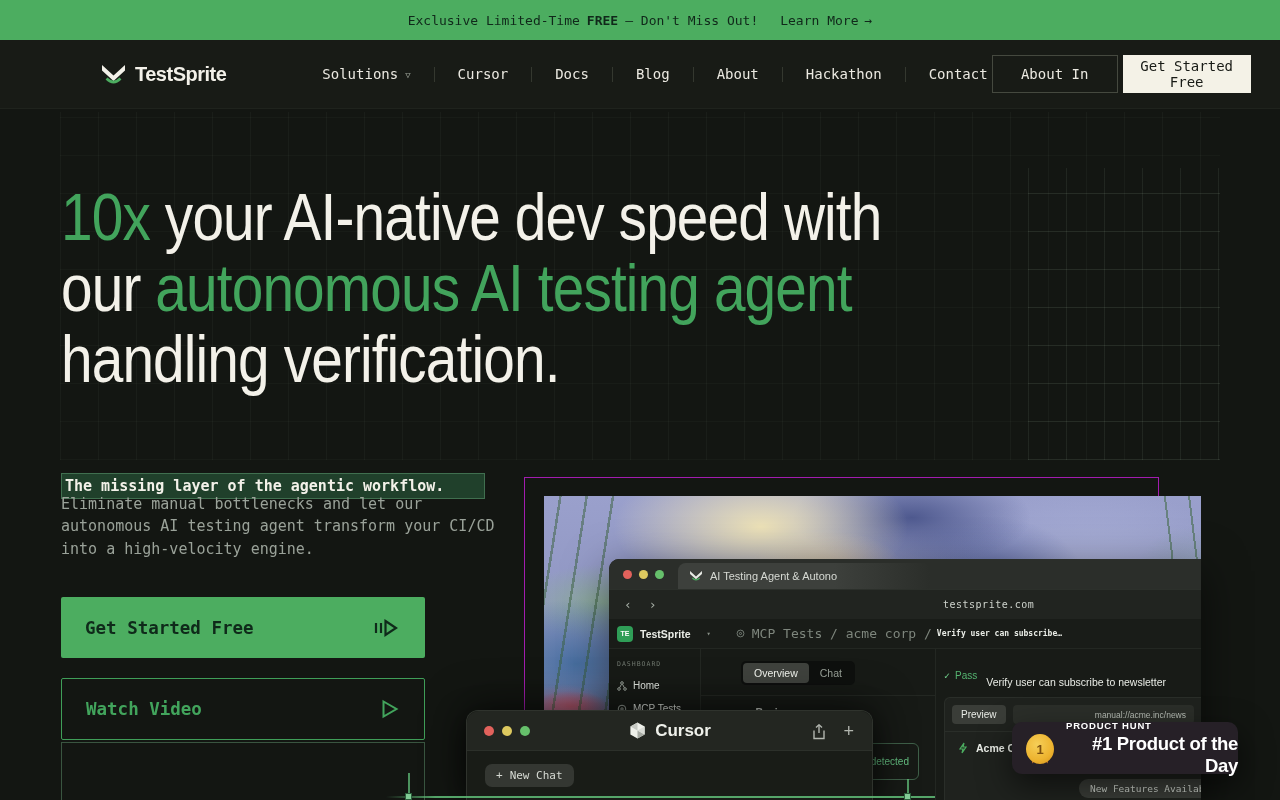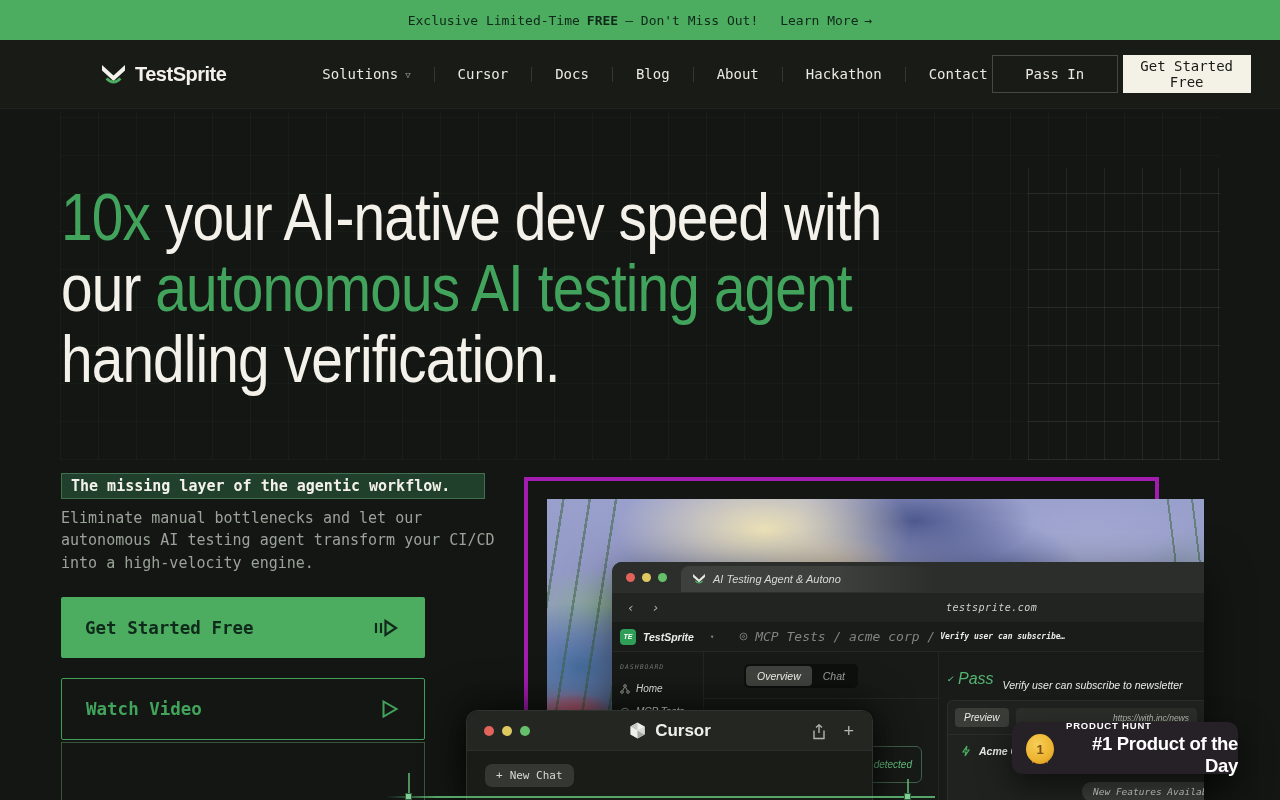--- a/index.html
+++ b/index.html
@@ -48,37 +48,37 @@
   
   .hero { position:absolute; left:61px; top:182px; width:1180px;
     font-family:"Liberation Sans","DejaVu Sans",sans-serif; font-weight:500;
     font-size:66px; line-height:71px; letter-spacing:-1px; color:#f3f1e9;
     transform:scaleX(0.86); transform-origin:left top; white-space:nowrap; }
   .hero .accent { color:#42a45c; }
 
   
   .tagline { position:absolute; left:61px; top:473px; width:424px; height:26px;
     background:#20402b; border:1px solid rgba(118,190,140,0.38);
-    font-size:15px; font-weight:bold; color:#f3f1e9; line-height:24px; padding-left:9px; }
-  .para { position:absolute; left:61px; top:507px; width:450px;
+    font-size:15px; font-weight:bold; color:#f3f1e9; line-height:24px; padding-left:3px; }
+  .para { position:absolute; left:61px; top:493px; width:450px;
     font-size:15px; line-height:22.4px; color:#9aa299; }
   .btn-primary { position:absolute; left:61px; top:597px; width:364px; height:61px;
     background:#4cad60; border:none; border-radius:2px; cursor:pointer;
     display:flex; align-items:center; justify-content:space-between; padding:0 24px;
     font-family:inherit; font-size:17.5px; font-weight:bold; color:#0f2a1a; }
   .btn-secondary { position:absolute; left:61px; top:678px; width:364px; height:62px;
     background:transparent; border:1.5px solid #3f9e58; border-radius:2px; cursor:pointer;
     display:flex; align-items:center; justify-content:space-between; padding:0 24px;
     font-family:inherit; font-size:17.5px; font-weight:bold; color:#42a45c; }
   .partial-box { position:absolute; left:61px; top:742px; width:364px; height:60px;
     border:1px solid rgba(110,175,128,0.42); border-bottom:none; }
 
   
   .showcase { position:absolute; left:524px; top:477px; width:635px; height:323px;
-    border:4px solid #a21caf; background:#131612; z-index:1;font-style:italic; }
+    border:1px solid #a21caf; background:#131612; z-index:1; }
   .painting { position:absolute; left:19px; top:18px; width:657px; height:305px; overflow:hidden;
     background-color:#9298c4;
     background-image:
       radial-gradient(ellipse 70px 45px at 3% 72%, rgba(201,110,140,0.85), transparent 70%),
       radial-gradient(ellipse 55px 22px at 4% 69%, rgba(178,62,70,0.9), transparent 70%),
       radial-gradient(ellipse 140px 90px at 5% 55%, rgba(66,108,158,0.92), transparent 72%),
       radial-gradient(ellipse 150px 110px at 3% 95%, rgba(52,118,128,0.95), transparent 72%),
       radial-gradient(ellipse 110px 60px at 8% 83%, rgba(150,196,150,0.8), transparent 70%),
       radial-gradient(ellipse 120px 55px at 9% 35%, rgba(140,180,142,0.75), transparent 70%),
       radial-gradient(ellipse 230px 110px at 33% 10%, rgba(241,229,182,0.95), transparent 64%),
@@ -133,21 +133,21 @@
   .content-div { height:1px; background:#232722; margin-top:10px; }
   .basics { display:flex; align-items:center; gap:7px; margin:10px 0 0 40px; cursor:pointer;
     font-family:"Liberation Sans",sans-serif; font-size:10.5px; font-weight:bold; color:#ccd1ca; }
   .basics .chev { color:#8a928a; font-size:9px; font-weight:normal; }
   .detected { position:absolute; left:128px; top:94px; width:90px; height:37px;
     border:1px solid #3f6049; border-radius:6px; text-align:right; padding-right:9px;
     font-family:"Liberation Sans",sans-serif; font-size:10px; color:#66c183; line-height:35px; }
   .result { width:265px; background:#181b17; padding:14px 0 0 8px; position:relative; overflow:hidden; }
   .passrow { display:flex; align-items:center; gap:5px; white-space:nowrap; }
   .passcheck { color:#6ecb88; font-size:10px; }
-  .passlabel { font-family:"Liberation Sans",sans-serif; font-size:16px; color:#55b471; }
+  .passlabel { font-family:"Liberation Sans",sans-serif; font-size:10px; color:#55b471; }
   .passtitle { font-family:"Liberation Sans",sans-serif; font-size:10.5px; color:#e9ece6; margin-left:4px;margin-top:13px; }
   .rescard { margin-top:9px; height:110px; background:#1f221e; border:1px solid #2a2e29; border-right:none;
     border-radius:6px 0 0 0; padding:7px; position:relative; overflow:hidden; }
   .prevrow { display:flex; gap:7px; }
   .prevchip { font-family:"Liberation Sans",sans-serif; font-size:10px; color:#e9ece6;
     background:#3a3d38; border-radius:4px; padding:4px 9px; cursor:pointer; }
   .urlchip { flex:1; background:#2b2e29; border-radius:4px; padding:5px 8px 0 8px;
     font-family:"Liberation Sans",sans-serif; font-size:8.5px; color:#b6bcb4; text-align:right;
     white-space:nowrap; overflow:hidden; }
   .card-div { height:1px; background:#2a2e29; margin:7px -7px 0 -7px; }
@@ -244,21 +244,21 @@
     <span class="sep"></span>
     <a href="#">
         <span>Hackathon</span>
       </a>
     <span class="sep"></span>
     <a href="#">
         <span>Contact</span>
       </a>
   </nav>
   <div class="nav-right">
-    <button class="btn-signin">Pass In</button>
+    <button class="btn-signin">About In</button>
     <button class="btn-navcta">Get Started Free</button>
   </div>
 </div>
 
 <div class="grid"></div>
 <div class="grid-right"></div>
 
 <h1 class="hero">
   <div><span class="accent">10x</span> <span>your AI-native dev speed with</span></div>
   <div><span>our</span> <span class="accent">autonomous AI testing agent</span></div>
@@ -368,21 +368,21 @@
       </div>
       <div class="result">
         <div class="passrow">
           <span class="passcheck">✓</span>
           <span class="passlabel">Pass</span>
           <span class="passtitle">Verify user can subscribe to newsletter</span>
         </div>
         <div class="rescard">
           <div class="prevrow">
             <span class="prevchip">Preview</span>
-            <span class="urlchip">https://with.inc/news</span>
+            <span class="urlchip">manual://acme.inc/news</span>
           </div>
           <div class="card-div"></div>
           <div class="acmerow">
             <svg width="10" height="12" viewBox="0 0 10 12" fill="none" stroke="#4cad60" stroke-width="1.2">
                 <path d="M6 1L2 7h3l-1 4 4-6H5z"></path>
               </svg>
             <span>Acme Corp</span>
           </div>
           <span class="featpill">New Features Available</span>
         </div>

